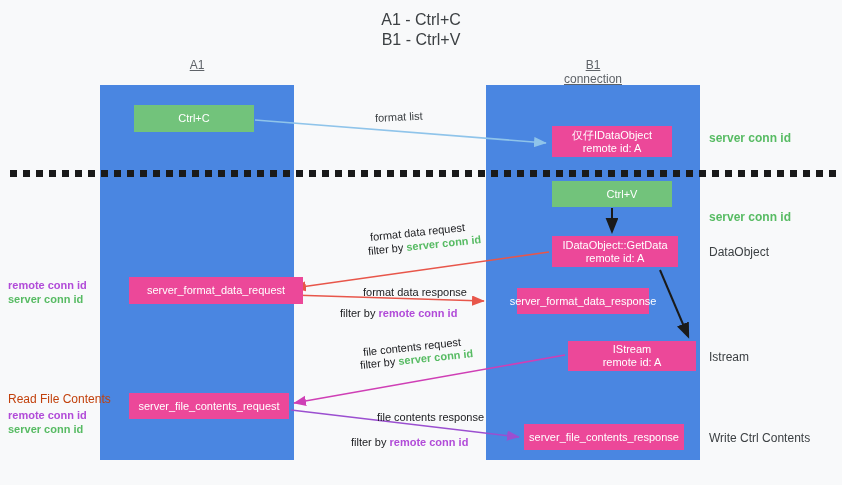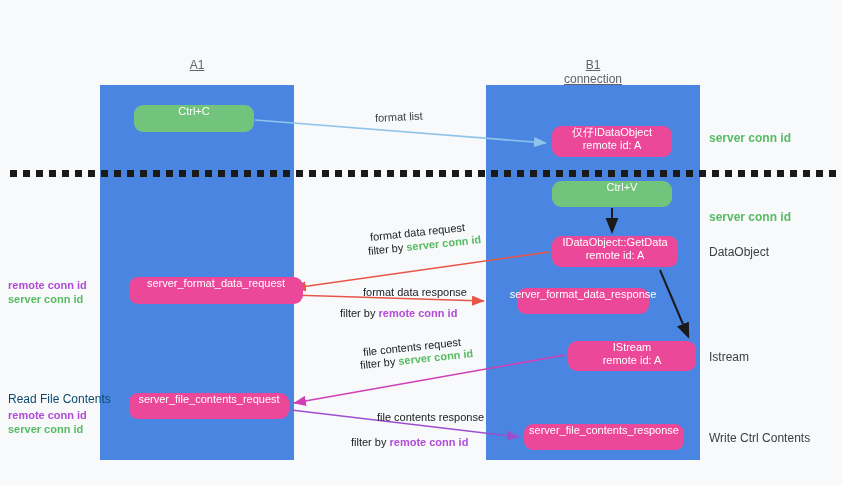--- a/index.html
+++ b/index.html
@@ -26,22 +26,22 @@
   .col-head .sub{display:block;}
 
   
   .lane{position:absolute;background:#4a86e1;}
   #lane-a1{left:100px;top:85px;width:194px;height:375px;}
   #lane-b1{left:486px;top:85px;width:214px;height:375px;}
 
   
   .box{
     position:absolute;box-sizing:border-box;
-    display:flex;flex-direction:column;align-items:center;
-    color:#ffffff;font-size:11px;line-height:13px;text-align:center;border-radius:9px;
+    display:flex;flex-direction:column;align-items:center;justify-content:center;
+    color:#ffffff;font-size:11px;line-height:13px;text-align:center;
   }
   .box.green{background:#72c37b;}
   .box.orange{background:#ec4899;}
   .box span{display:block;white-space:nowrap;}
 
   #box-ctrl-c{left:134px;top:105px;width:120px;height:27px;}
   #box-idataobject{left:552px;top:126px;width:120px;height:31px;}
   #box-ctrl-v{left:552px;top:181px;width:120px;height:26px;padding-left:20px;}
   #box-getdata{left:552px;top:236px;width:126px;height:31px;}
   #box-fmt-req{left:129px;top:277px;width:174px;height:27px;}
@@ -64,21 +64,21 @@
 
   #lbl-server-conn-1{left:709px;top:131px;}
   #lbl-server-conn-2{left:709px;top:210px;}
   #lbl-dataobject{left:709px;top:245px;}
   #lbl-istream{left:709px;top:350px;}
   #lbl-write-file{left:709px;top:431px;}
 
   
   .left-stack{position:absolute;font-size:11px;line-height:14px;white-space:nowrap;}
   #lbl-left-1{left:8px;top:278px;}
-  #lbl-read-file{left:8px;top:392px;font-size:12px;color:#0c4a6e;}
+  #lbl-read-file{left:8px;top:392px;font-size:12px;color:#c2410c;}
   #lbl-left-2{left:8px;top:408px;}
 
   
   .annot{position:absolute;font-size:11px;line-height:14px;white-space:nowrap;color:#202124;}
   .annot.tilt{transform:rotate(-6deg);transform-origin:left center;}
 
   #an-format-list{left:375px;top:111px;color:#3c4043;transform:rotate(-3deg);transform-origin:left center;}
   #an-fmt-req{left:370px;top:230px;}
   #an-fmt-req2{left:368px;top:244px;}
   #an-fmt-resp{left:363px;top:285px;}
@@ -88,20 +88,24 @@
   #an-file-resp{left:377px;top:410px;}
   #an-file-resp2{left:351px;top:435px;}
 
   svg.overlay{position:absolute;left:0;top:0;width:842px;height:485px;pointer-events:none;}
 </style>
 </head>
 <body>
 
 <div class="stage">
 
+  <div class="title">
+    <div>A1 - Ctrl+C</div>
+    <div>B1 - Ctrl+V</div>
+  </div>
 
   <div class="col-head" id="head-a1" style="left:100px;top:58px;width:194px;">
     <span class="big">A1</span>
   </div>
   <div class="col-head" id="head-b1" style="left:486px;top:58px;width:214px;">
     <span class="big">B1</span>
     <span class="sub">connection</span>
   </div>
 
   <div class="lane" id="lane-a1"></div>

